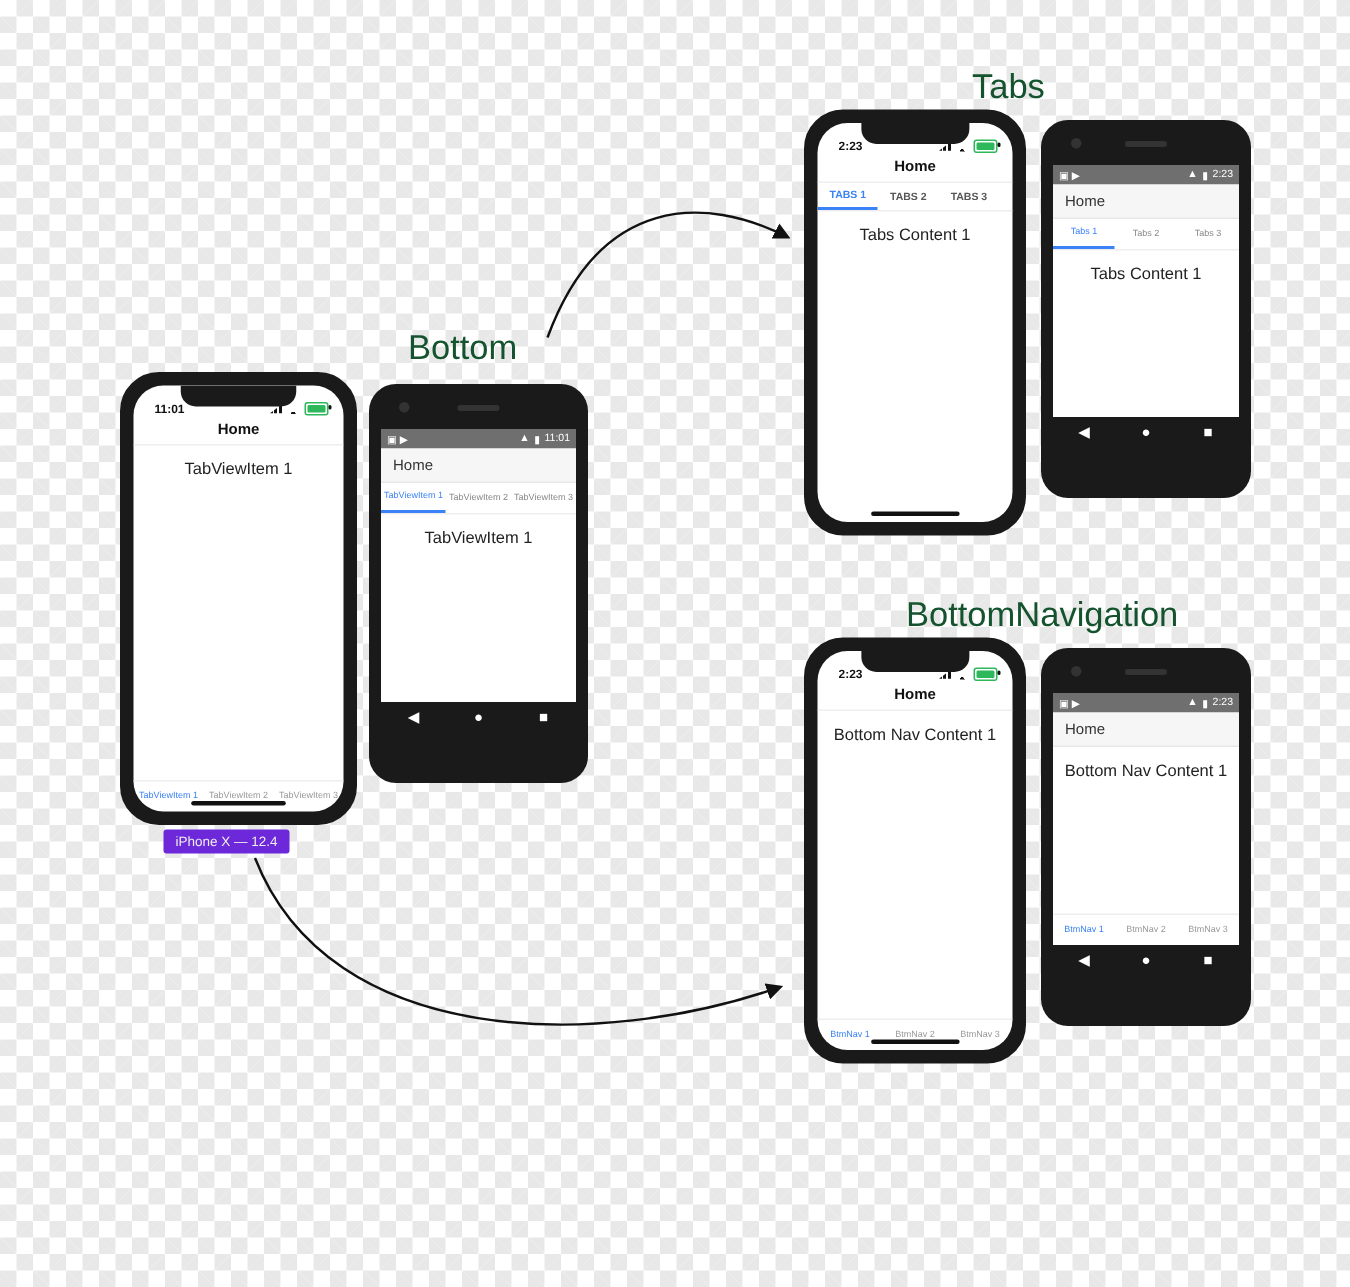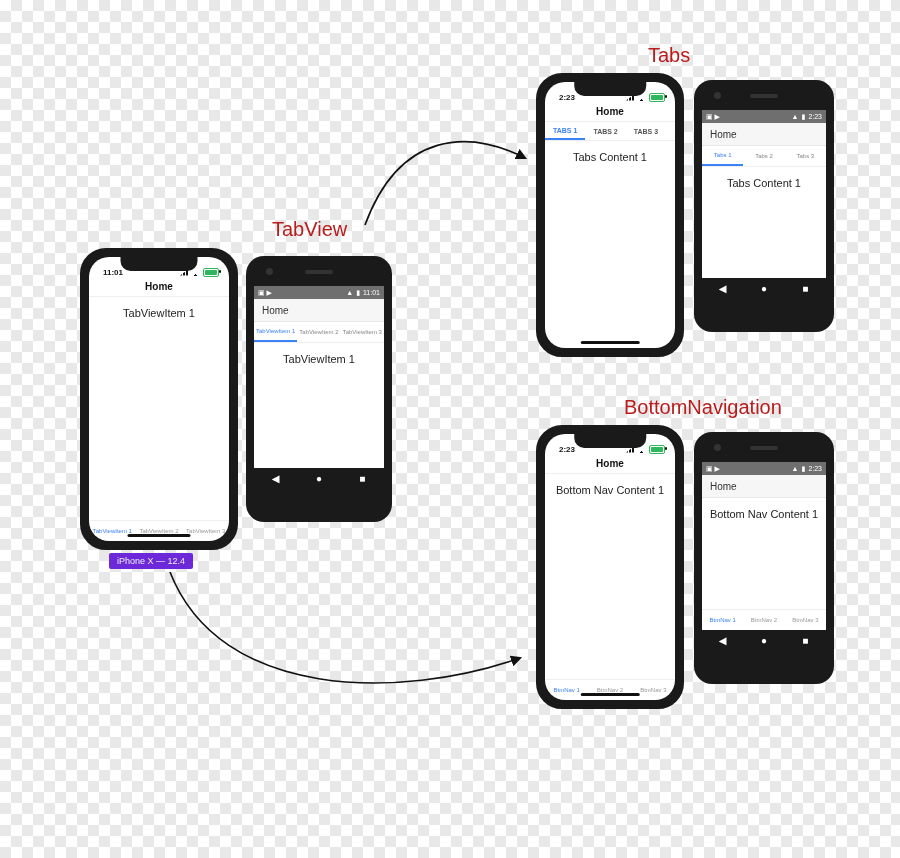--- a/index.html
+++ b/index.html
@@ -9,21 +9,21 @@
     background-image:
       linear-gradient(45deg,#e8e8e8 25%,transparent 25%),
       linear-gradient(-45deg,#e8e8e8 25%,transparent 25%),
       linear-gradient(45deg,transparent 75%,#e8e8e8 75%),
       linear-gradient(-45deg,transparent 75%,#e8e8e8 75%);
     background-size:22px 22px;
     background-position:0 0,0 11px,11px -11px,-11px 0;
     background-color:#fff;
     position:relative;
   }
-  .section-label{position:absolute;font-size:20px;color:#b91c1c;}
+  .section-label{position:absolute;font-size:23px;color:#14532d;}
   .device-label{position:absolute;background:#6d28d9;color:#eee;font-size:9px;padding:3px 8px;border-radius:2px;}
 
   
   .iphone{
     position:absolute;
     border:3px solid #1a1a1a;
     border-radius:26px;
     background:#1a1a1a;
     box-sizing:border-box;
     padding:6px;
@@ -112,23 +112,23 @@
   .batt-icon{display:inline-block;width:14px;height:7px;border:1px solid #111;border-radius:2px;position:relative;}
   .batt-icon::after{content:"";position:absolute;right:-3px;top:1px;width:2px;height:3px;background:#111;border-radius:1px;}
   .batt-icon.green{border-color:#2eb85c;}
   .batt-icon.green::before{content:"";position:absolute;inset:1px;background:#2eb85c;border-radius:1px;}
   .wifi-icon{display:inline-block;width:9px;height:7px;background:
     radial-gradient(circle at 50% 100%,#111 1.5px,transparent 1.6px);}
 </style>
 </head>
 <body>
 
-<div class="section-label" style="left:272px;top:218px;">TabView</div>
+<div class="section-label" style="left:272px;top:218px;">Bottom</div>
 <div class="section-label" style="left:648px;top:44px;">Tabs</div>
-<div class="section-label" style="left:624px;top:396px;">BottomNavigation</div>
+<div class="section-label" style="left:604px;top:396px;">BottomNavigation</div>
 
 <div class="iphone" style="left:80px;top:248px;width:158px;height:302px;">
   <div class="screen">
     <div class="notch"></div>
     <div class="statusbar">
       <span>11:01</span>
       <span class="right">
           <span class="sig-icon"></span>
           <span class="wifi-icon"></span>
           <span class="batt-icon green"></span>

